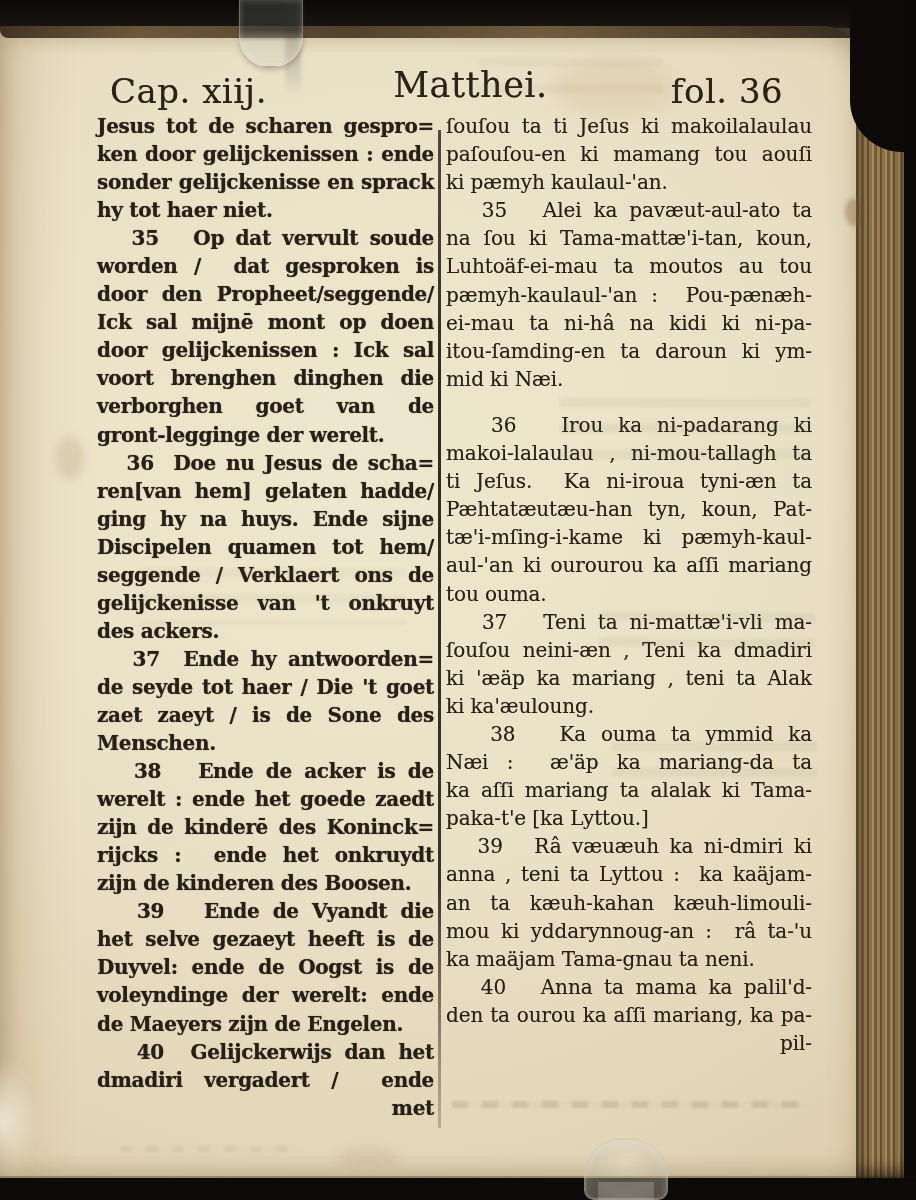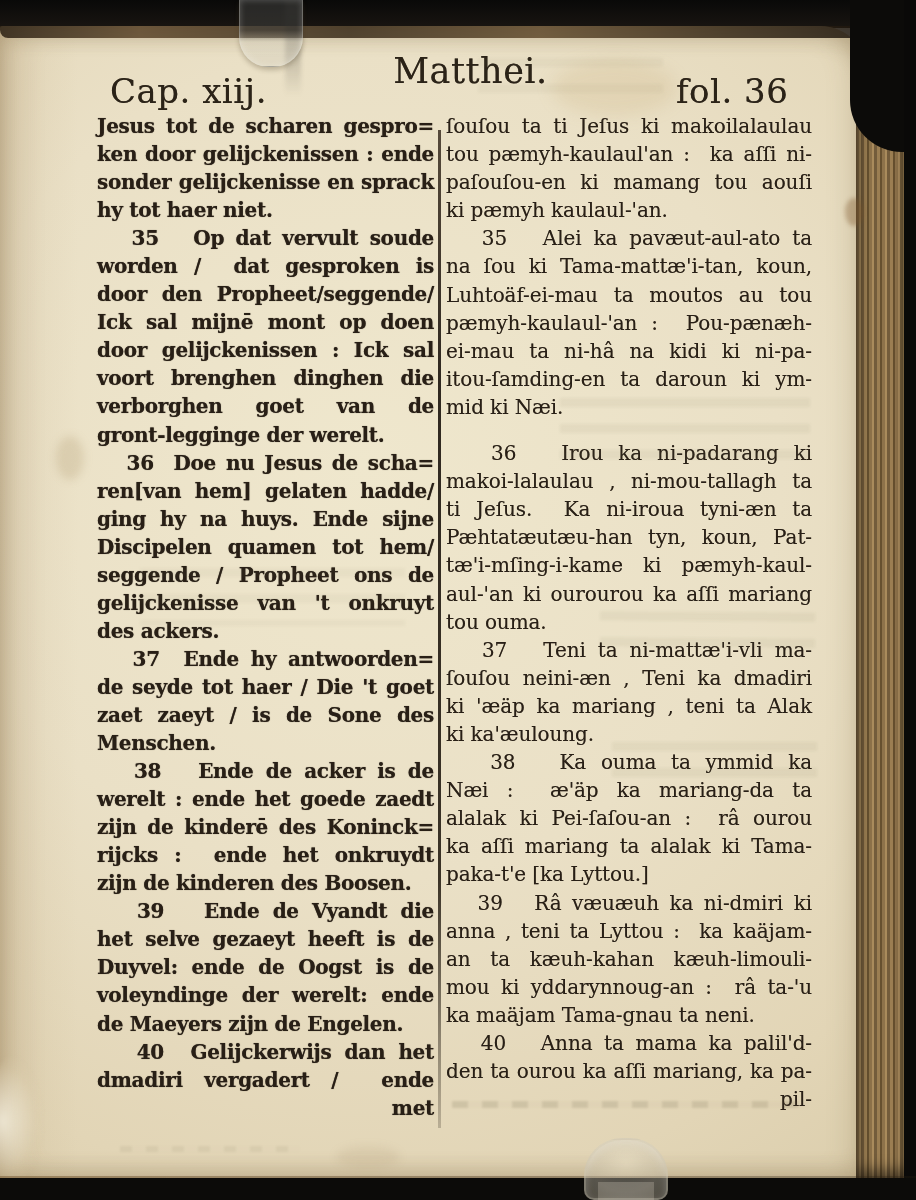--- a/index.html
+++ b/index.html
@@ -52,22 +52,22 @@
     border-radius:38px 38px 10px 10px;
     background:radial-gradient(ellipse at 50% 42%, rgba(242,238,222,.28), rgba(196,189,170,.42) 60%, rgba(152,145,126,.48));
     box-shadow:inset 0 4px 8px rgba(255,255,255,.25);}
   .weight-band{position:absolute;left:598px;top:1182px;width:56px;height:18px;
     background:rgba(222,217,202,.28);}
 
   
   .hdr{position:absolute;top:71px;font-size:34px;color:#2b2318;letter-spacing:.5px;
     text-shadow:0 0 .6px rgba(43,35,24,.6);}
   .hdr-chapter{left:110px;}
-  .hdr-book{left:368px;width:205px;text-align:center;font-size:35px;top:51px;}
-  .hdr-folio{left:676px;width:166px;text-align:left;}
+  .hdr-book{left:368px;width:205px;text-align:center;font-size:35px;top:65px;}
+  .hdr-folio{left:644px;width:166px;text-align:center;}
 
   
   .col{position:absolute;top:112px;color:#281f16;}
   .col .tl{white-space:pre-wrap;text-align:justify;text-align-last:justify;}
   .col .tl.l{text-align-last:left;}
   .col .tl.r{text-align:left;text-align-last:right;}
   .col .tl.gap{height:18px;}
   .col-left{left:97px;width:337px;font-weight:bold;font-size:20px;line-height:28.05px;
     letter-spacing:-.3px;text-shadow:0 0 .8px rgba(30,22,12,.75);}
   .col-right{left:446px;width:366px;font-size:20px;line-height:28.1px;letter-spacing:-.1px;
@@ -115,21 +115,21 @@
       <div class="tl j">door den Propheet/seggende/</div>
       <div class="tl j">Ick sal mijnē mont op doen</div>
       <div class="tl j">door gelijckenissen : Ick sal</div>
       <div class="tl j">voort brenghen dinghen die</div>
       <div class="tl j">verborghen goet van de</div>
       <div class="tl l">gront-legginge der werelt.</div>
       <div class="tl j">   36  Doe nu Jesus de scha=</div>
       <div class="tl j">ren[van hem] gelaten hadde/</div>
       <div class="tl j">ging hy na huys. Ende sijne</div>
       <div class="tl j">Discipelen quamen tot hem/</div>
-      <div class="tl j">seggende / Propheet ons de</div>
+      <div class="tl j">seggende / Verklaert ons de</div>
       <div class="tl j">gelijckenisse van 't onkruyt</div>
       <div class="tl l">des ackers.</div>
       <div class="tl j">   37  Ende hy antwoorden=</div>
       <div class="tl j">de seyde tot haer / Die 't goet</div>
       <div class="tl j">zaet zaeyt / is de Sone des</div>
       <div class="tl l">Menschen.</div>
       <div class="tl j">   38   Ende de acker is de</div>
       <div class="tl j">werelt : ende het goede zaedt</div>
       <div class="tl j">zijn de kinderē des Koninck=</div>
       <div class="tl j">rijcks :  ende het onkruydt</div>
@@ -139,21 +139,20 @@
       <div class="tl j">Duyvel: ende de Oogst is de</div>
       <div class="tl j">voleyndinge der werelt: ende</div>
       <div class="tl l">de Maeyers zijn de Engelen.</div>
       <div class="tl j">   40  Gelijckerwijs dan het</div>
       <div class="tl j">dmadiri vergadert /  ende</div>
       <div class="tl r">met</div>
     </div>
   <div class="divider"></div>
   <div class="col col-right">
       <div class="tl j">ſouſou ta ti Jeſus ki makoilalaulau</div>
-      <div class="tl j">tou pæmyh-kaulaul'an :  ka aſſi ni-</div>
       <div class="tl j">paſouſou-en ki mamang tou aouſi</div>
       <div class="tl l">ki pæmyh kaulaul-'an.</div>
       <div class="tl j">   35   Alei ka pavæut-aul-ato ta</div>
       <div class="tl j">na ſou ki Tama-mattæ'i-tan, koun,</div>
       <div class="tl j">Luhtoäf-ei-mau ta moutos au tou</div>
       <div class="tl j">pæmyh-kaulaul-'an :  Pou-pænæh-</div>
       <div class="tl j">ei-mau ta ni-hâ na kidi ki ni-pa-</div>
       <div class="tl j">itou-ſamding-en ta daroun ki ym-</div>
       <div class="tl l">mid ki Næi.</div>
       <div class="tl gap"></div>
@@ -163,21 +162,20 @@
       <div class="tl j">Pæhtatæutæu-han tyn, koun, Pat-</div>
       <div class="tl j">tæ'i-mſing-i-kame ki pæmyh-kaul-</div>
       <div class="tl j">aul-'an ki ourourou ka aſſi mariang</div>
       <div class="tl l">tou ouma.</div>
       <div class="tl j">   37   Teni ta ni-mattæ'i-vli ma-</div>
       <div class="tl j">ſouſou neini-æn , Teni ka dmadiri</div>
       <div class="tl j">ki 'æäp ka mariang , teni ta Alak</div>
       <div class="tl l">ki ka'æuloung.</div>
       <div class="tl j">   38   Ka ouma ta ymmid ka</div>
       <div class="tl j">Næi :  æ'äp ka mariang-da ta</div>
-      <div class="tl j">alalak ki Pei-ſaſou-an :  râ ourou</div>
       <div class="tl j">ka aſſi mariang ta alalak ki Tama-</div>
       <div class="tl l">paka-t'e [ka Lyttou.]</div>
       <div class="tl j">   39   Râ væuæuh ka ni-dmiri ki</div>
       <div class="tl j">anna , teni ta Lyttou :  ka kaäjam-</div>
       <div class="tl j">an ta kæuh-kahan kæuh-limouli-</div>
       <div class="tl j">mou ki yddarynnoug-an :  râ ta-'u</div>
       <div class="tl l">ka maäjam Tama-gnau ta neni.</div>
       <div class="tl j">   40   Anna ta mama ka palil'd-</div>
       <div class="tl j">den ta ourou ka aſſi mariang, ka pa-</div>
       <div class="tl r">pil-</div>

